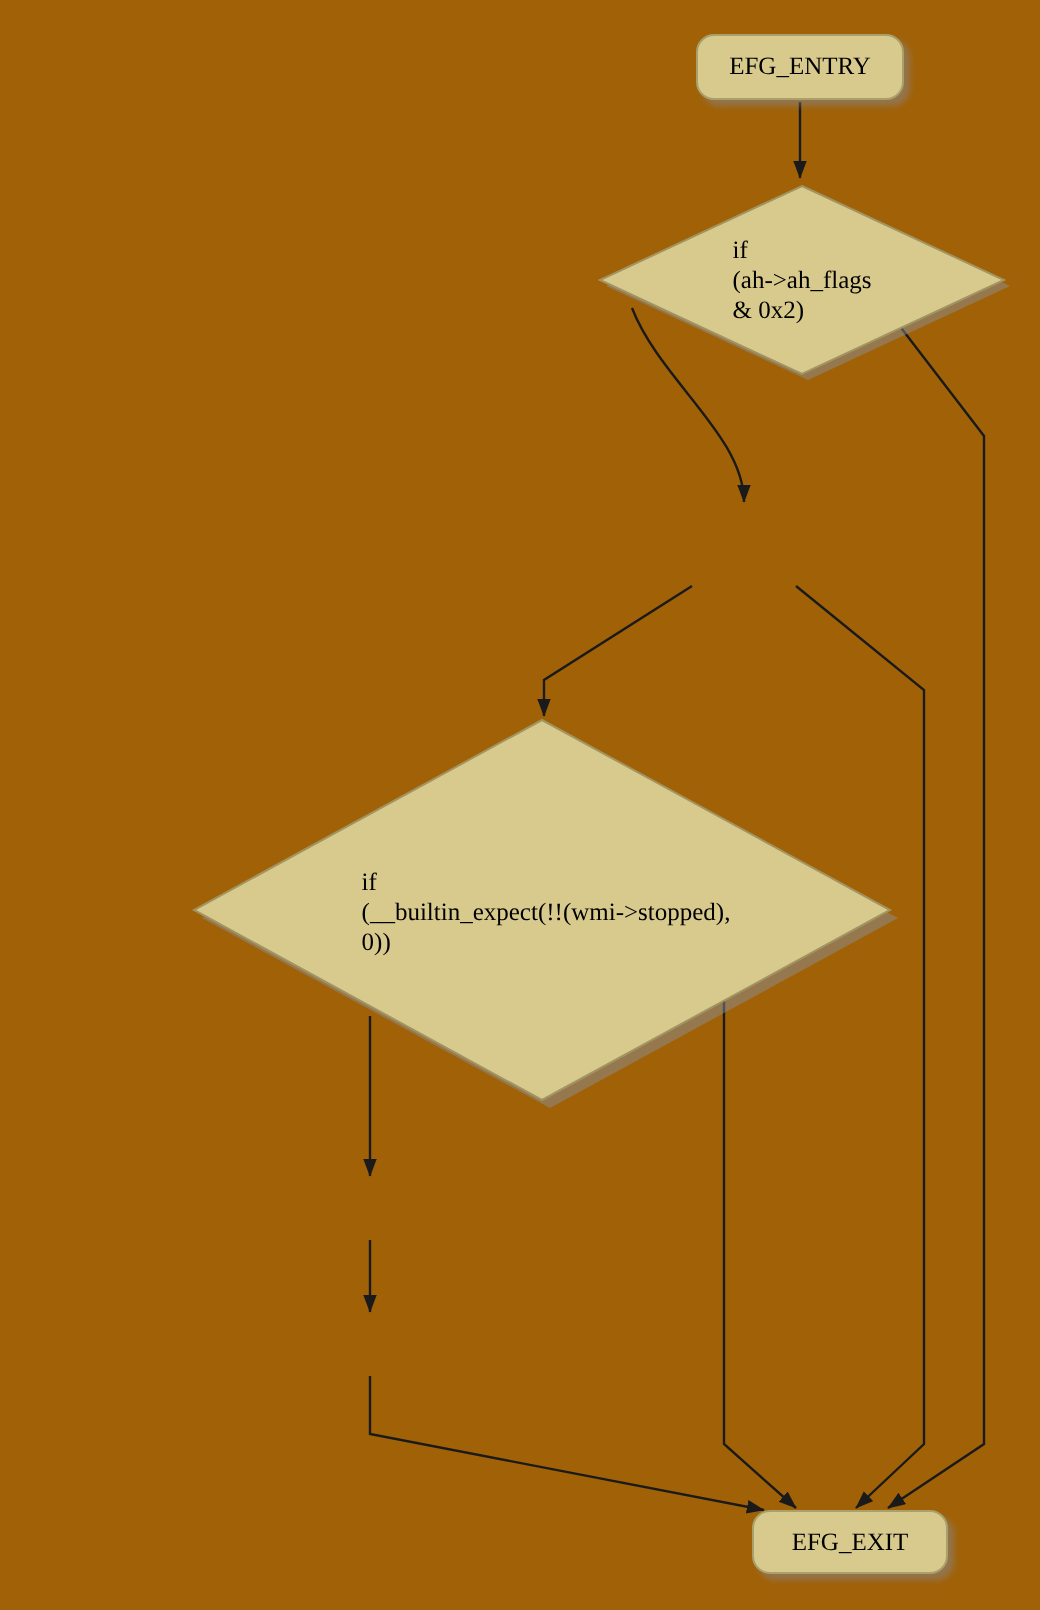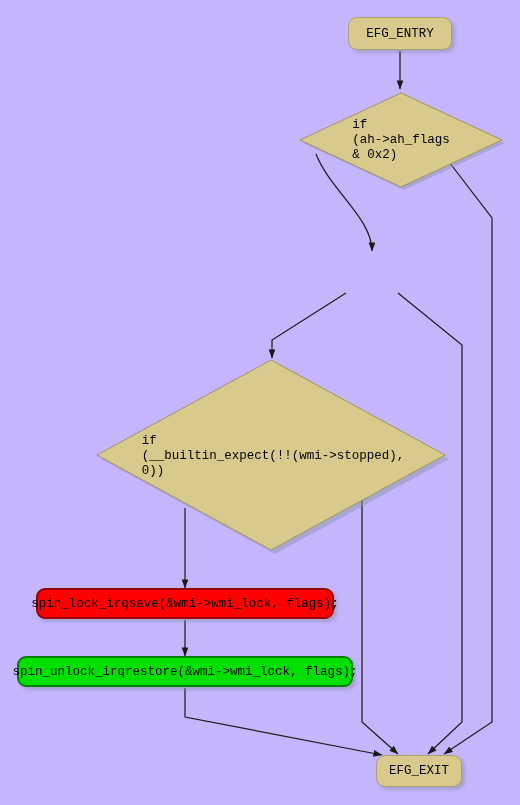--- a/index.html
+++ b/index.html
@@ -4,23 +4,23 @@
 <style>
   html, body {
     margin: 0;
     padding: 0;
     background: #ffffff;
   }
   #canvas {
     position: relative;
     width: 520px;
     height: 805px;
-    background: #c4b5fd;
+    background: #a16207;
     overflow: hidden;
-    font-family: Liberation Mono, monospace;
+    font-family: Liberation Serif, serif;
   }
   #edges {
     position: absolute;
     left: 0;
     top: 0;
     width: 520px;
     height: 805px;
   }
   .node {
     position: absolute;
@@ -127,27 +127,19 @@
   <div class="node decision" style="left:95px; top:358px; width:356px; height:196px;">
     <svg width="356" height="196" viewBox="0 0 356 196">
       <polygon points="176,2 350,97 176,192 2,97" transform="translate(4,4)" fill="#8a94a9" opacity="0.45"></polygon>
       <polygon points="176,2 350,97 176,192 2,97" fill="#d8ca8d" stroke="#a29461" stroke-width="1"></polygon>
     </svg>
     <div class="dlabel">if
 (__builtin_expect(!!(wmi-&gt;stopped),
 0))</div>
   </div>
 
-  <div class="node stmt" style="left:36px; top:588px; width:298px; height:31px;
-              background:#ff0000; border:2px solid #990000;">
-    <span>spin_lock_irqsave(&amp;wmi-&gt;wmi_lock, flags);</span>
-  </div>
 
-  <div class="node stmt" style="left:17px; top:656px; width:336px; height:31px;
-              background:#00e000; border:2px solid #008000;">
-    <span>spin_unlock_irqrestore(&amp;wmi-&gt;wmi_lock, flags);</span>
-  </div>
 
-  <div class="node terminal" style="left:376px; top:755px; width:86px; height:32px; background:#d8ca8d;">
+  <div class="node terminal" style="left:376px; top:755px; width:98px; height:32px; background:#d8ca8d;">
     <span>EFG_EXIT</span>
   </div>
 
 </div>
 
 </body></html>

